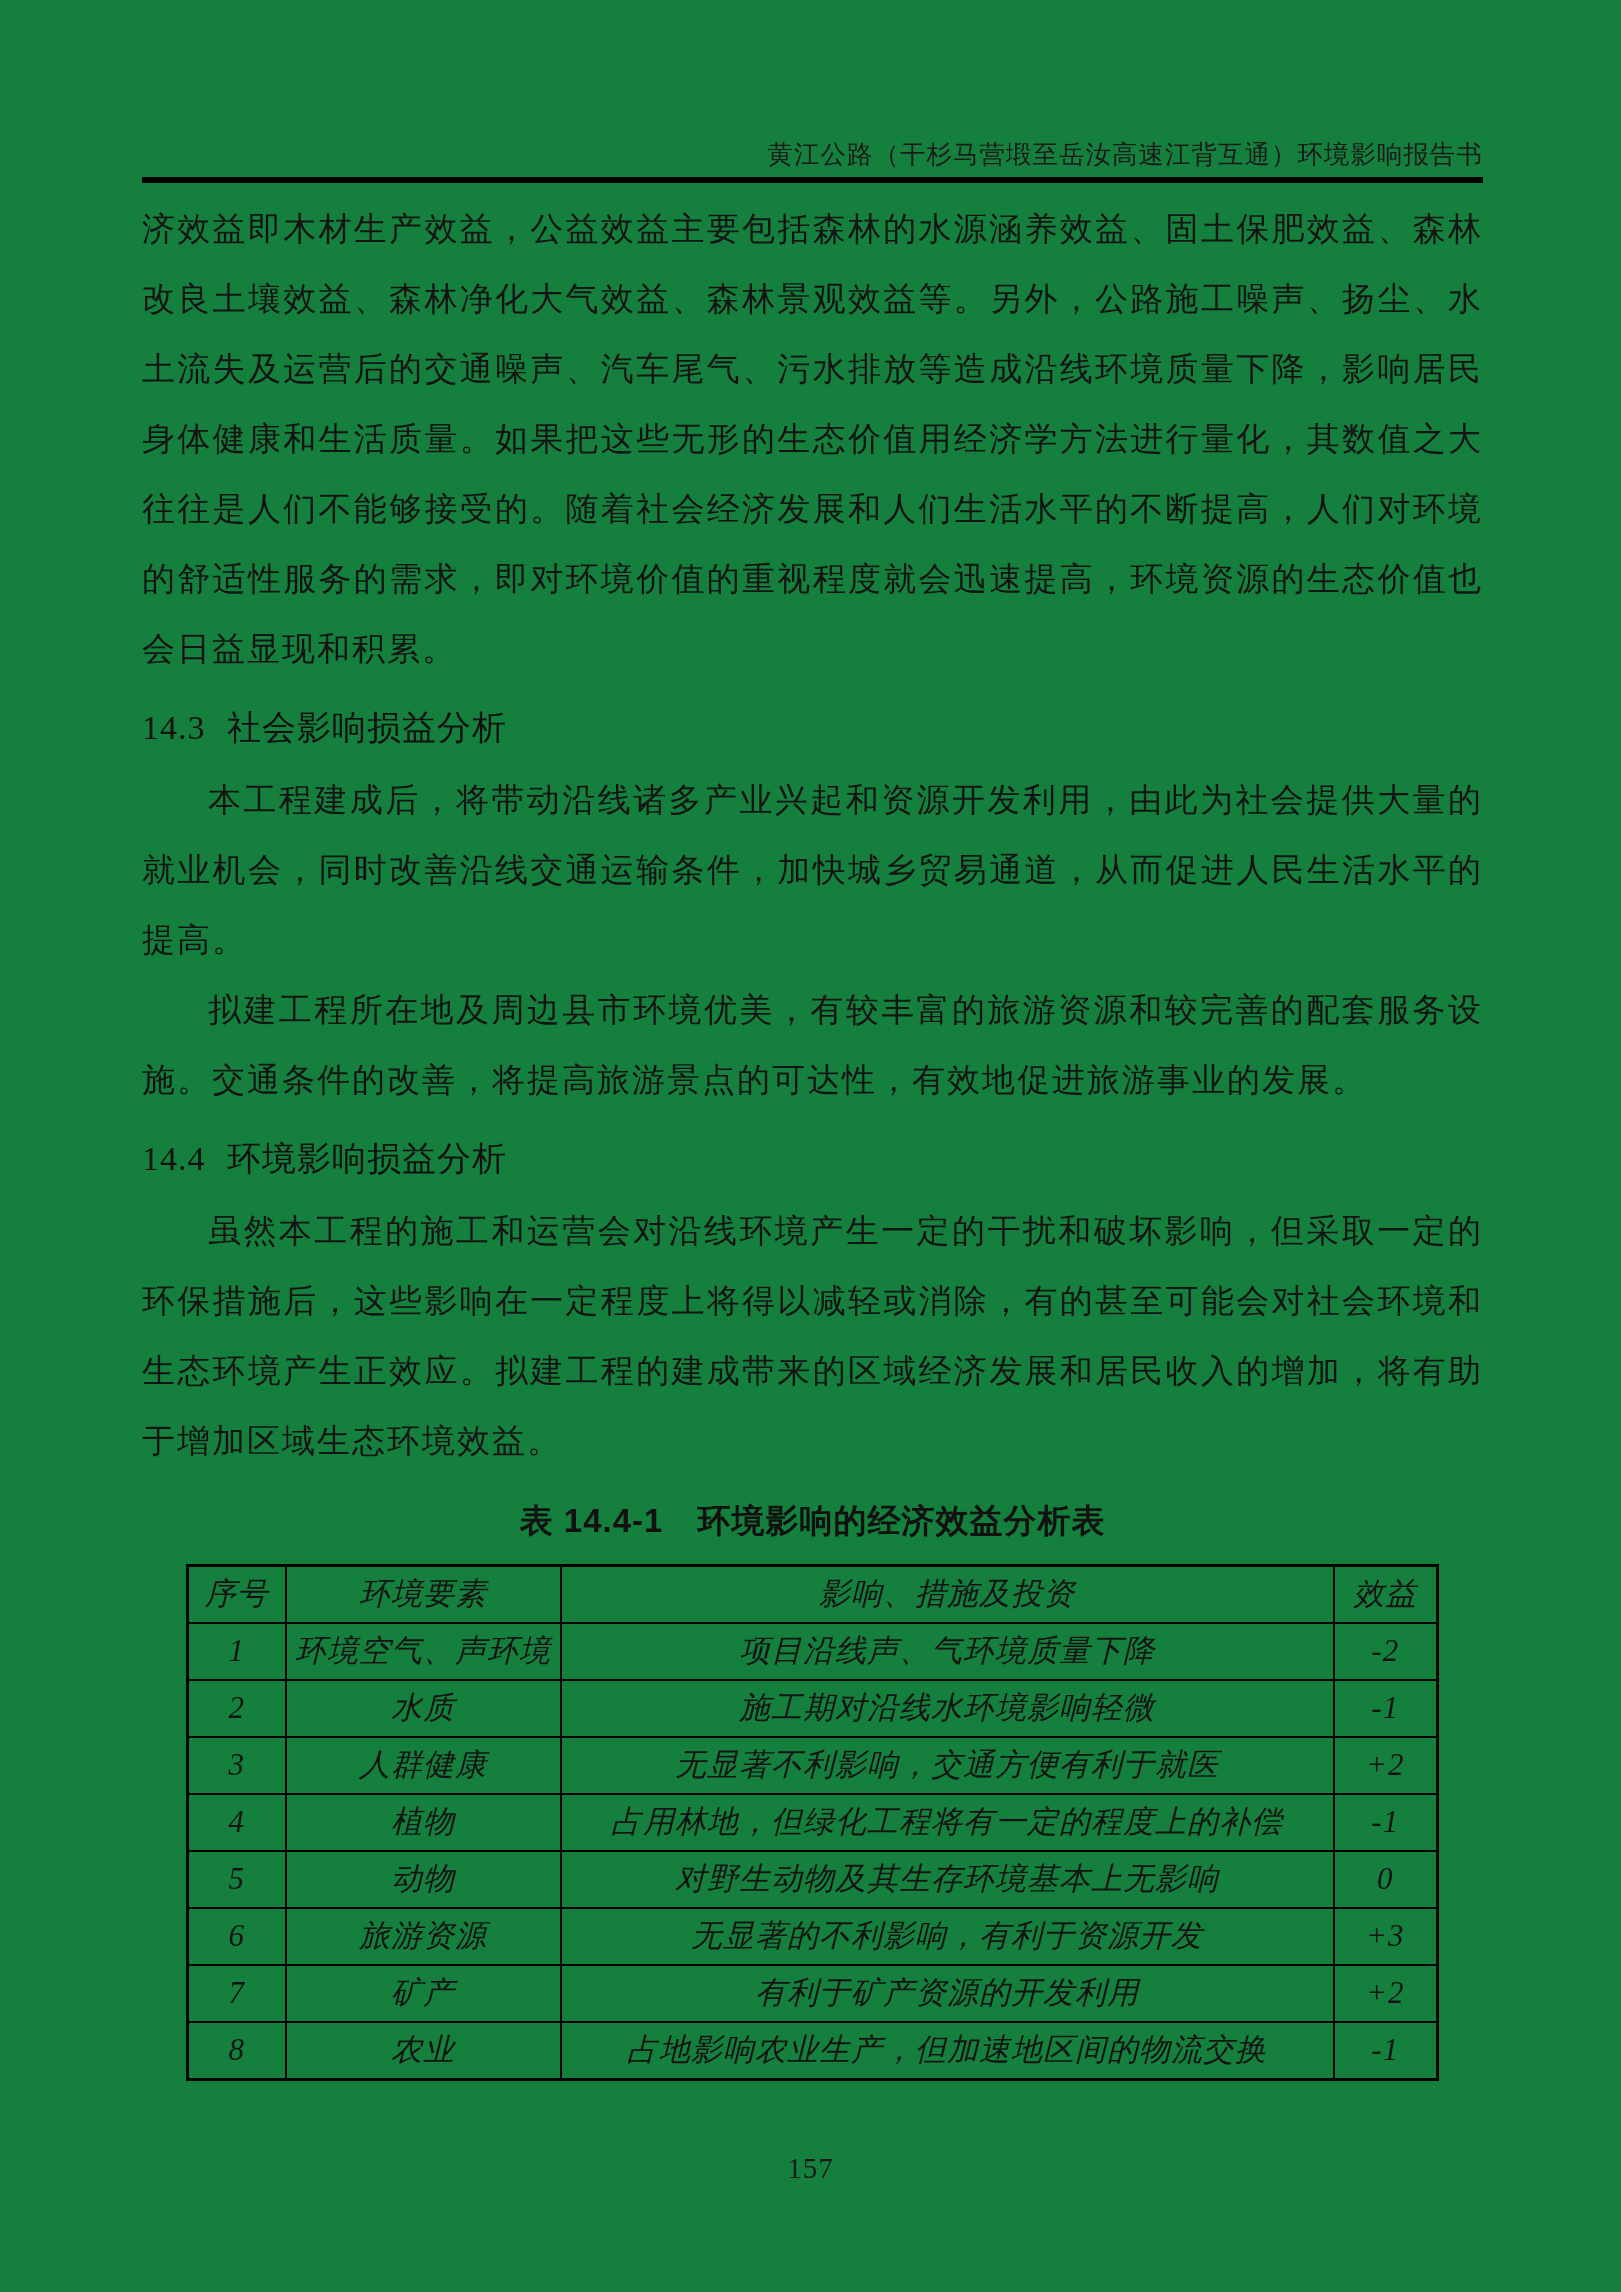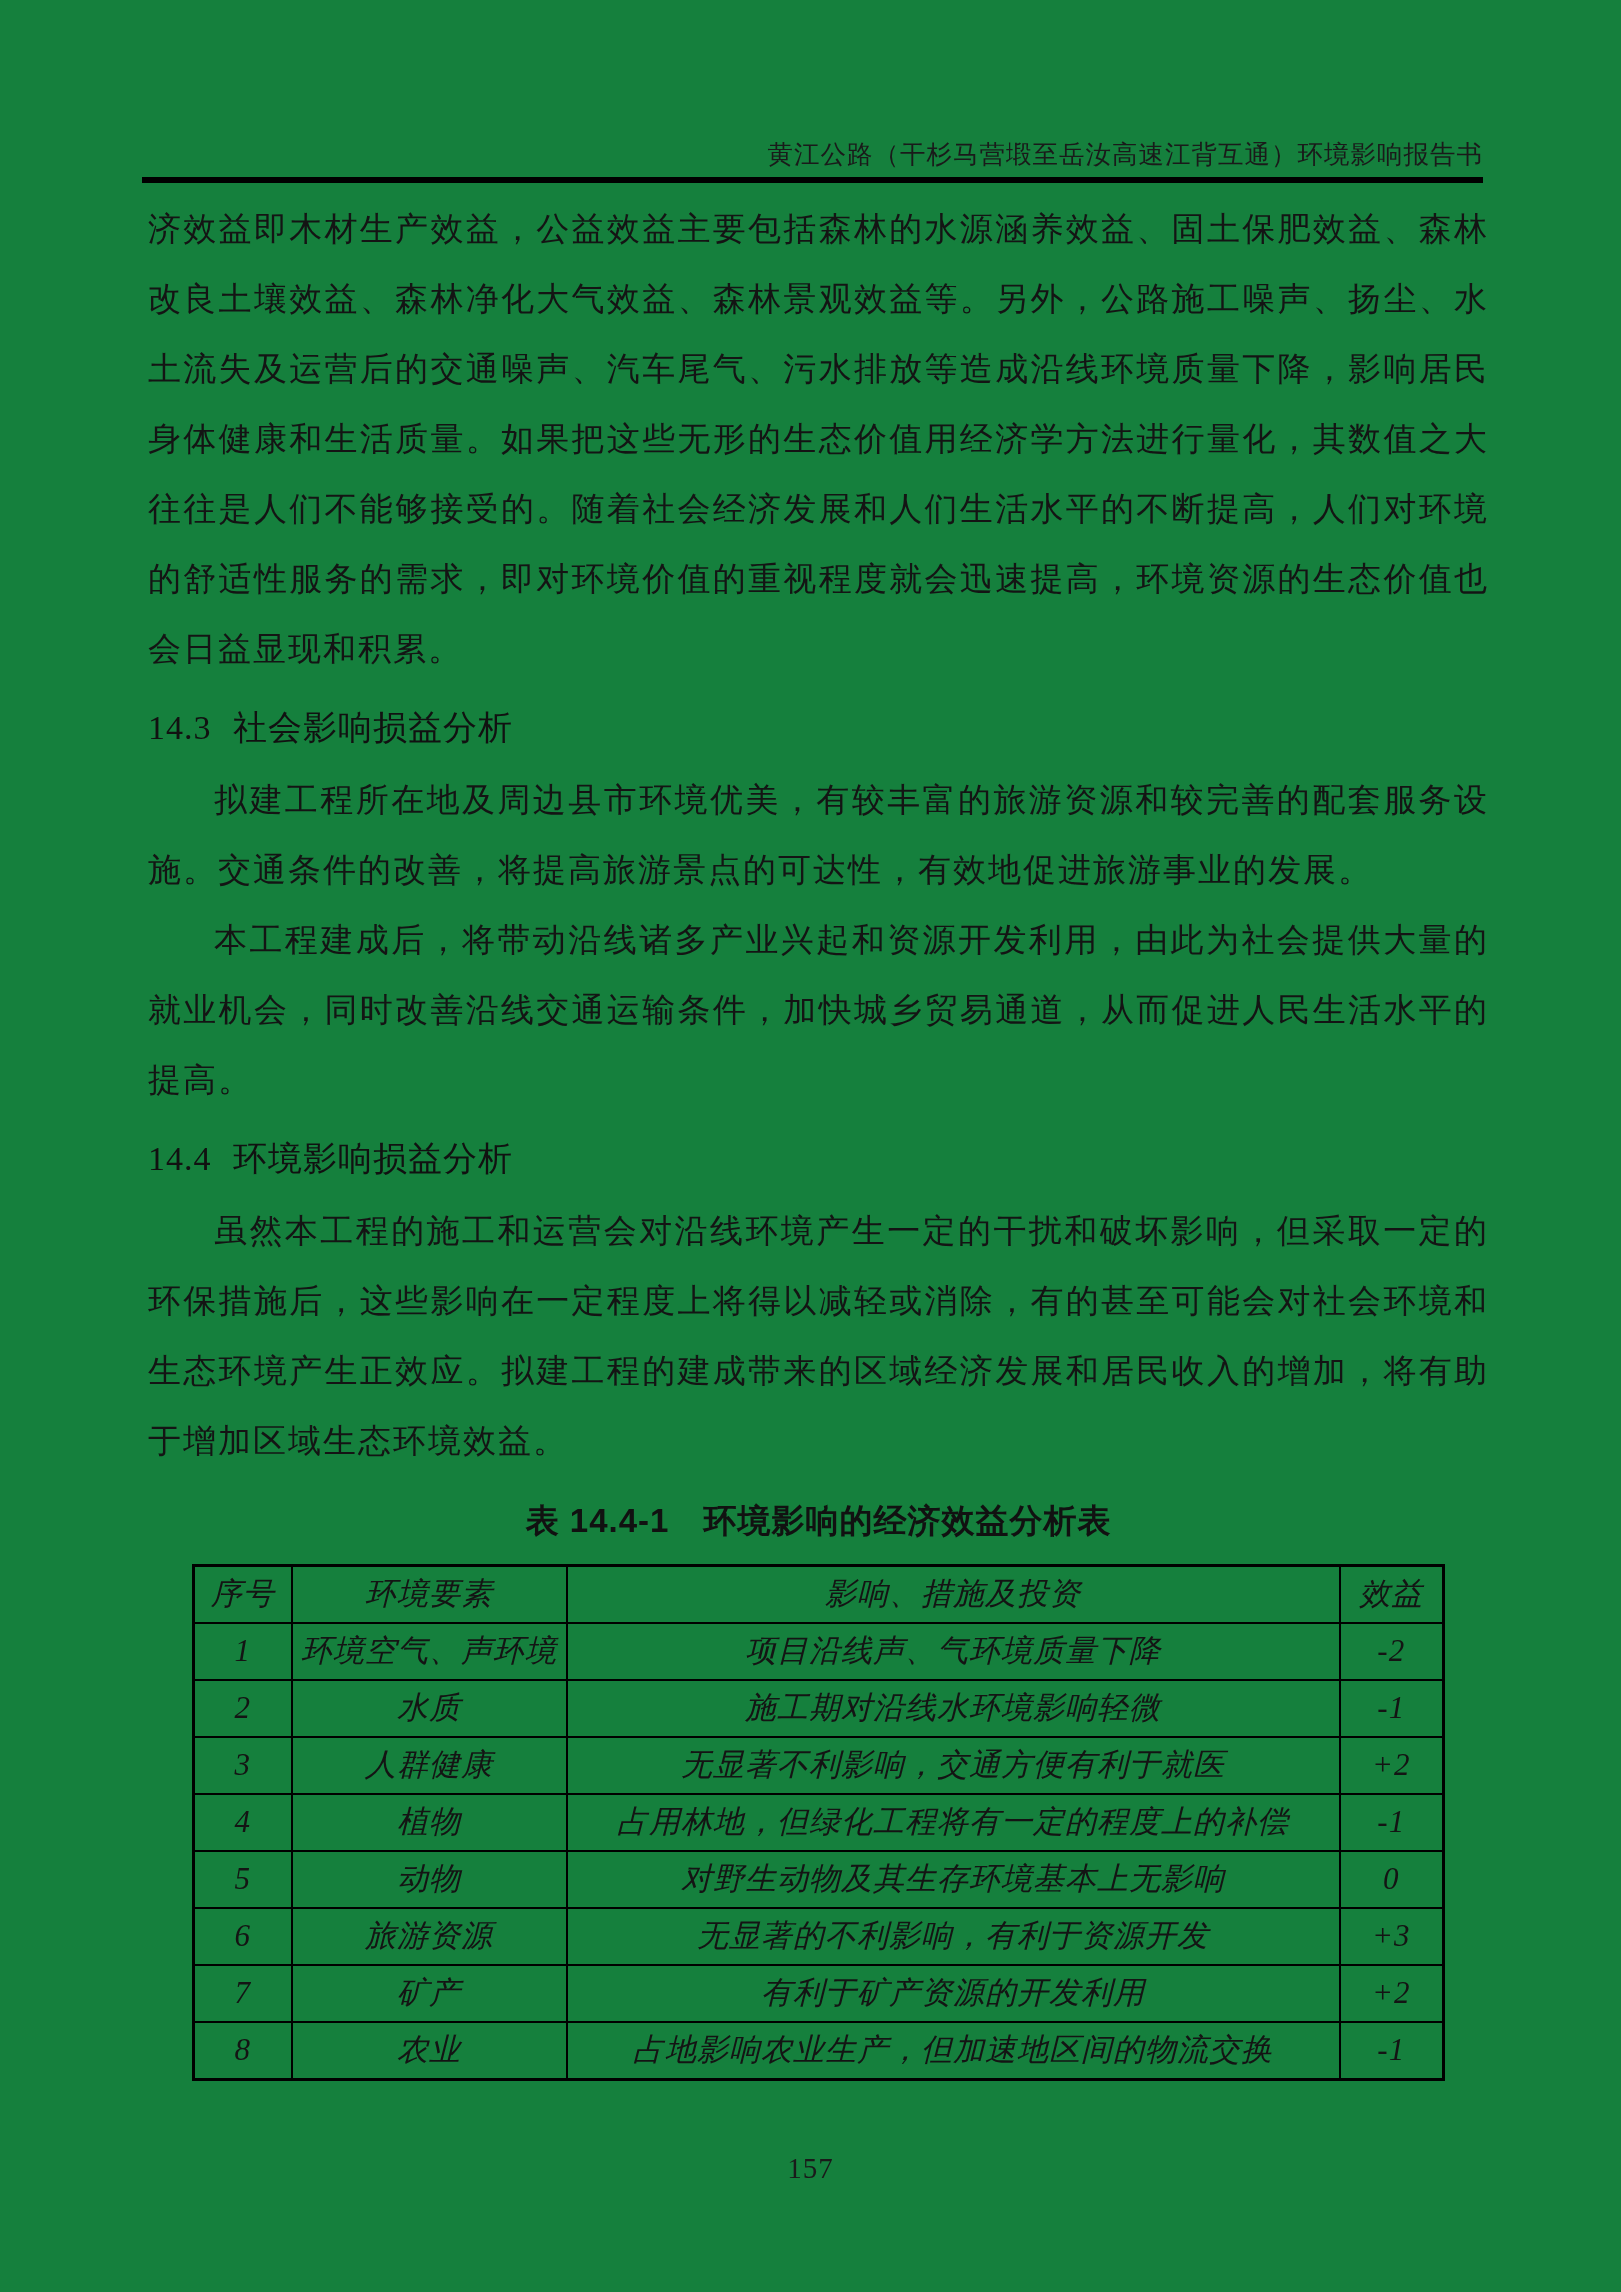--- a/index.html
+++ b/index.html
@@ -30,21 +30,21 @@
     position: absolute;
     top: 177px;
     left: 142px;
     width: 1341px;
     height: 5.9px;
     background: #000000;
   }
   .content {
     position: absolute;
     top: 194px;
-    left: 148px;
+    left: 142px;
     width: 1341px;
   }
   .body-para {
     margin: 0;
     font-size: 33px;
     line-height: 70px;
     letter-spacing: 2px;
     text-align: justify;
     color: #141414;
   }
@@ -116,23 +116,23 @@
   <div class="header-rule"></div>
 
   <div class="content">
 
     <p class="body-para">济效益即木材生产效益，公益效益主要包括森林的水源涵养效益、固土保肥效益、森林改良土壤效益、森林净化大气效益、森林景观效益等。另外，公路施工噪声、扬尘、水土流失及运营后的交通噪声、汽车尾气、污水排放等造成沿线环境质量下降，影响居民身体健康和生活质量。如果把这些无形的生态价值用经济学方法进行量化，其数值之大往往是人们不能够接受的。随着社会经济发展和人们生活水平的不断提高，人们对环境的舒适性服务的需求，即对环境价值的重视程度就会迅速提高，环境资源的生态价值也会日益显现和积累。</p>
 
     <h2 class="section-heading">
       <span class="section-number">14.3</span><span>社会影响损益分析</span>
     </h2>
 
+    <p class="body-para indent">本工程建成后，将带动沿线诸多产业兴起和资源开发利用，由此为社会提供大量的就业机会，同时改善沿线交通运输条件，加快城乡贸易通道，从而促进人民生活水平的提高。</p>
+
     <p class="body-para indent">拟建工程所在地及周边县市环境优美，有较丰富的旅游资源和较完善的配套服务设施。交通条件的改善，将提高旅游景点的可达性，有效地促进旅游事业的发展。</p>
-
-    <p class="body-para indent">本工程建成后，将带动沿线诸多产业兴起和资源开发利用，由此为社会提供大量的就业机会，同时改善沿线交通运输条件，加快城乡贸易通道，从而促进人民生活水平的提高。</p>
 
     <h2 class="section-heading">
       <span class="section-number">14.4</span><span>环境影响损益分析</span>
     </h2>
 
     <p class="body-para indent">虽然本工程的施工和运营会对沿线环境产生一定的干扰和破坏影响，但采取一定的环保措施后，这些影响在一定程度上将得以减轻或消除，有的甚至可能会对社会环境和生态环境产生正效应。拟建工程的建成带来的区域经济发展和居民收入的增加，将有助于增加区域生态环境效益。</p>
 
 
     <div class="table-caption">
       <span>表 14.4-1</span>　<span>环境影响的经济效益分析表</span>

